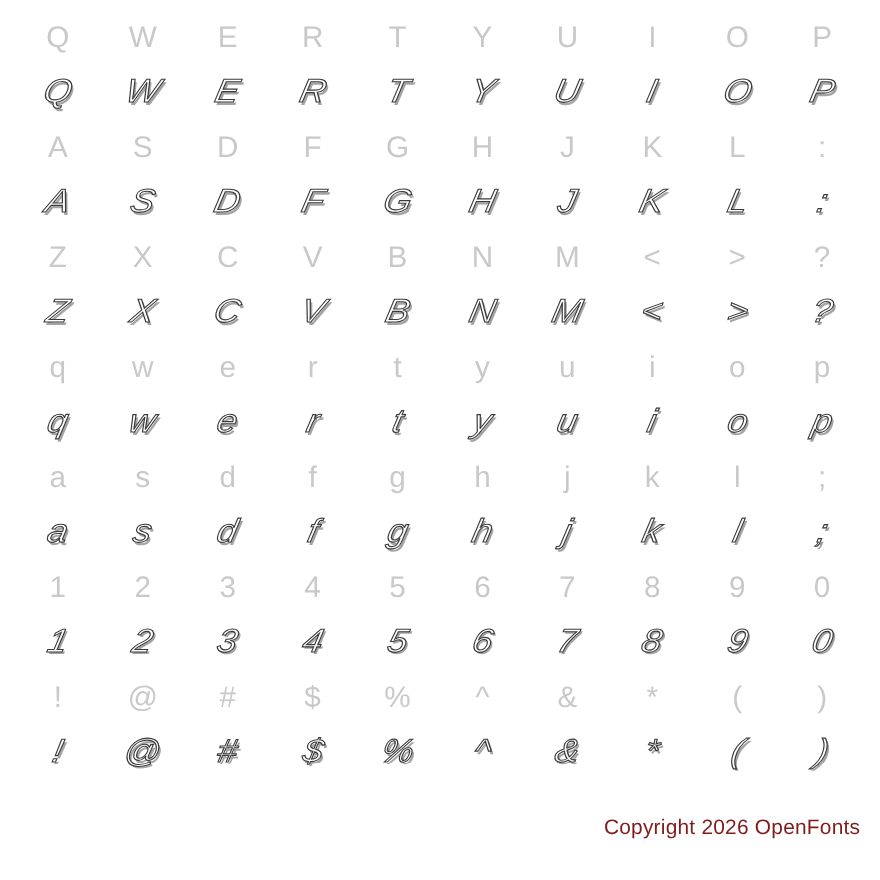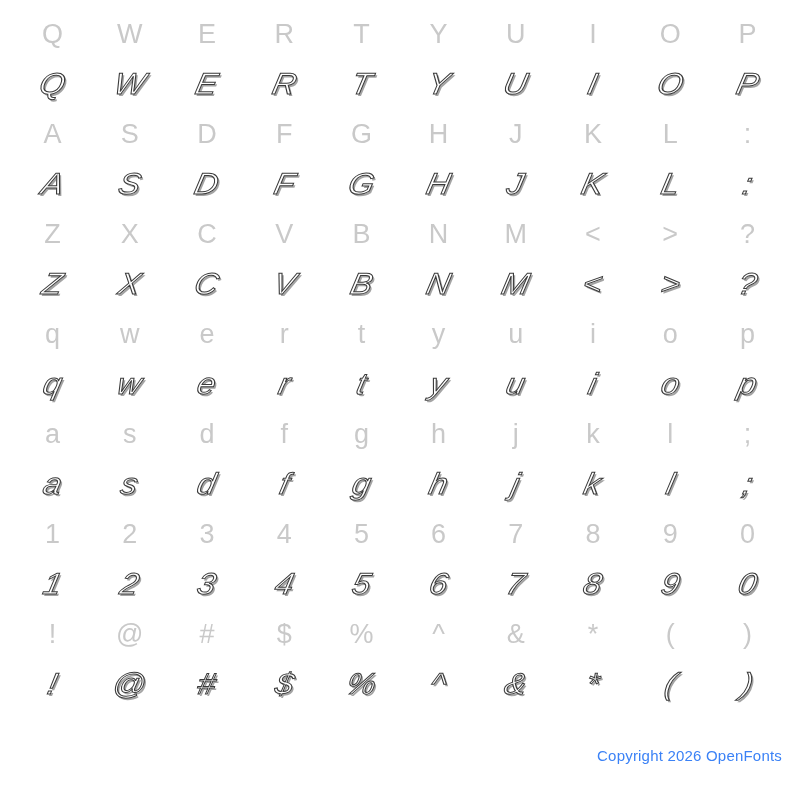--- a/index.html
+++ b/index.html
@@ -60,22 +60,22 @@
     color: #ffffff;
     -webkit-text-stroke: 1px #3a3a3a;
     text-shadow: 2px 2px 0 rgba(90,90,90,0.55);
     display: inline-block;
     font-stretch: expanded;
   }
   .footer {
     position: absolute;
     right: 18px;
     bottom: 36px;
-    font-size: 15px;
-    color: #3b82f6;
+    font-size: 19px;
+    color: #7f1d1d;
     font-family: "Liberation Sans", sans-serif;
     letter-spacing: 0.2px;
   }
   .spacer-small { height: 10px; }
 </style>
 </head>
 <body>
 
 <div class="sheet">
   <div class="spacer-small"></div>

